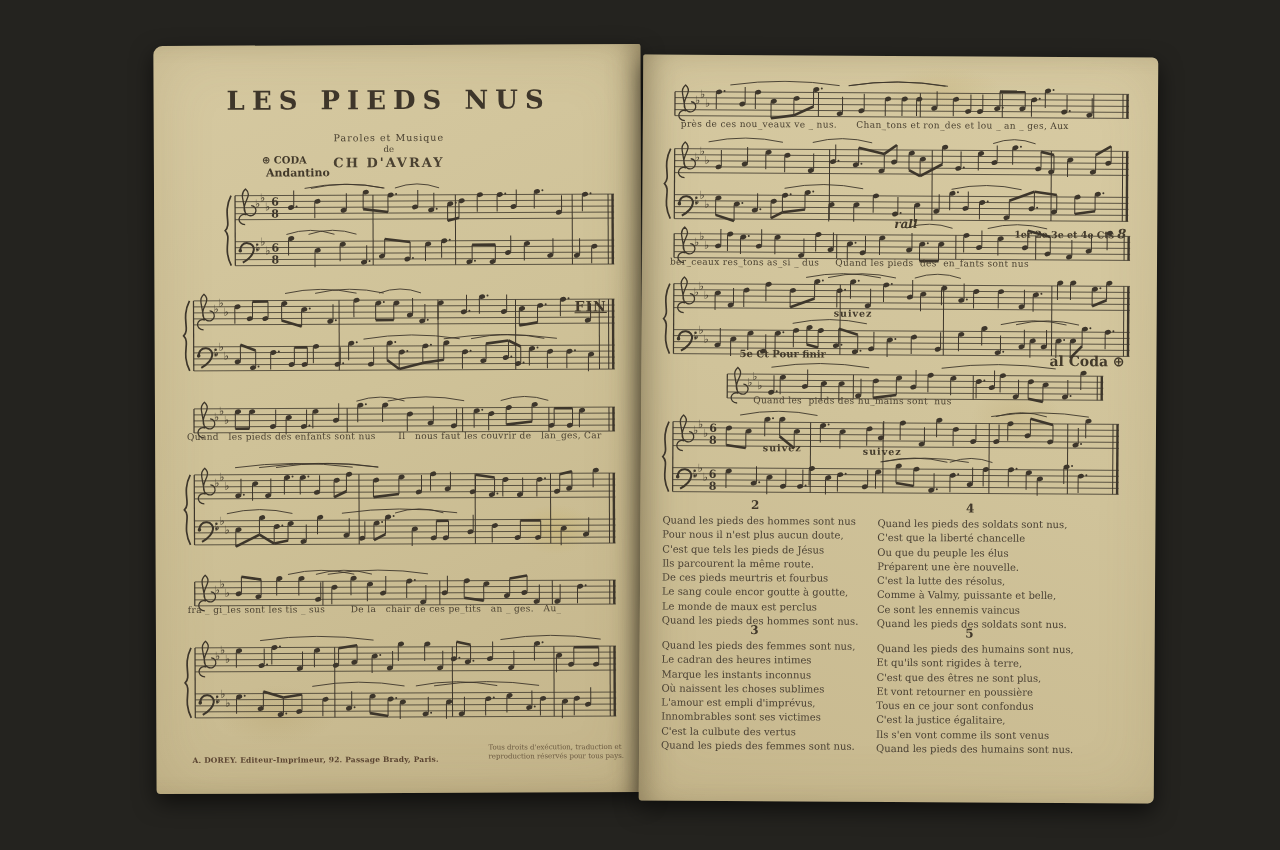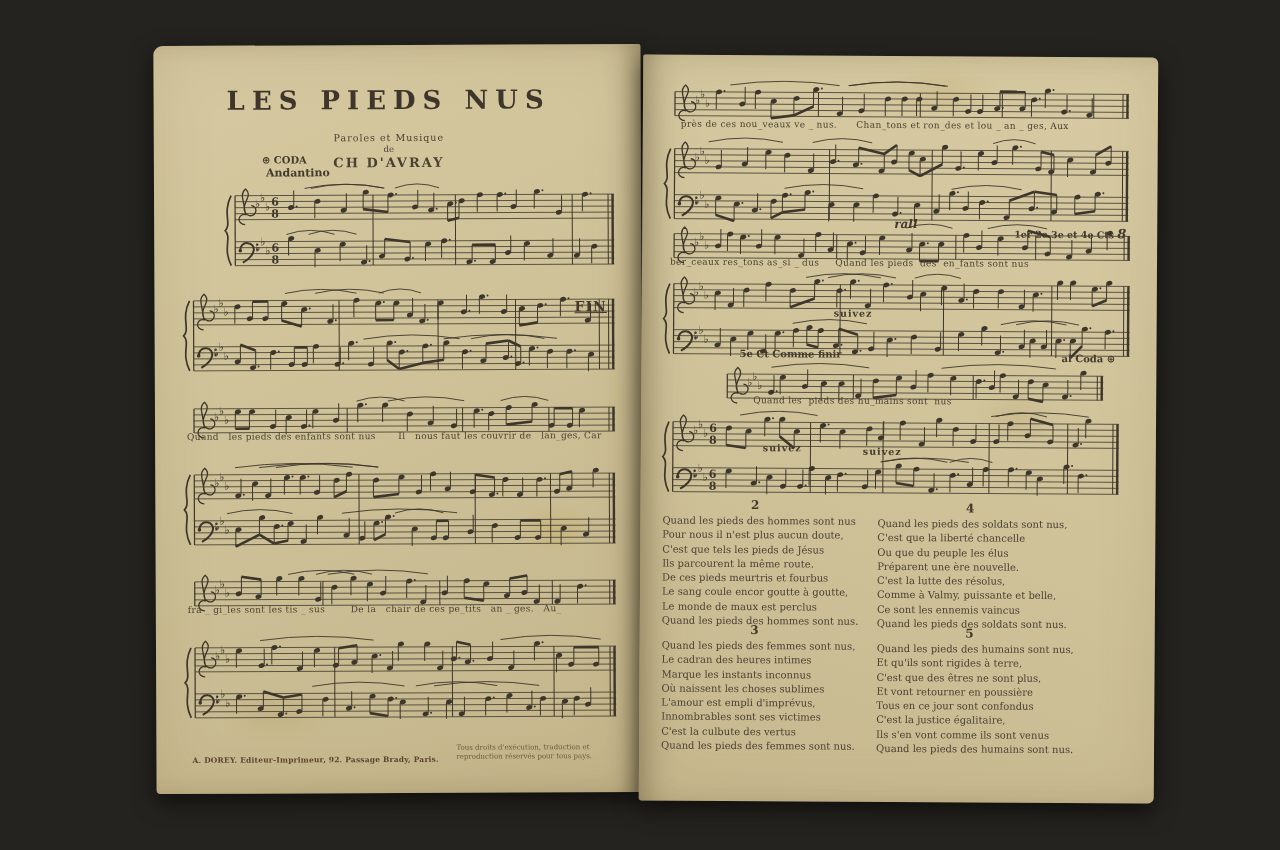--- a/index.html
+++ b/index.html
@@ -23,21 +23,21 @@
   .credit.l1{top:87px;font-size:9.5px;letter-spacing:1px;}
   .credit.l2{top:99px;font-size:8.5px;}
   .credit.l3{top:110px;font-size:13px;font-weight:bold;letter-spacing:2px;}
   .mark{position:absolute;font-weight:bold;color:#433a2b;white-space:nowrap;}
   .sys{position:absolute;}
   .lyric{position:absolute;font-size:9px;letter-spacing:0.35px;white-space:pre;color:#4b4232;}
   .verse{position:absolute;width:206px;}
   .verse .vnum{text-align:center;width:90%;font-weight:bold;font-size:12px;color:#42392b;}
   .verse .vtext{margin-top:2px;font-size:10px;line-height:14.3px;white-space:pre-line;color:#4a4134;}
   .imprint{position:absolute;font-size:7.5px;font-weight:bold;letter-spacing:0.2px;color:#5a4431;}
-  .rights{position:absolute;font-size:7px;line-height:9px;white-space:pre-line;color:#6b5a41;}
+  .rights{position:absolute;font-size:7px;line-height:9px;white-space:pre-line;color:#6b5a41;margin-left:32px;}
   .sym{font-family:"DejaVu Sans",sans-serif;font-weight:bold;}
   .segno{font-style:italic;font-size:13px;}
 </style>
 </head>
 <body>
 
 <div class="scene">
 
   <div class="page page-left">
     <div class="stain" style="left:360px;top:460px;width:80px;height:50px;background:radial-gradient(closest-side,rgba(190,160,60,0.22),transparent);"></div>
@@ -1155,22 +1155,22 @@
           <line x1="410.7485596707819" y1="84" x2="422.5584362139918" y2="72" stroke="#3d362b" stroke-width="2.6"></line>
           <ellipse cx="448.2965706447188" cy="58" rx="3.1" ry="2.3" fill="#3d362b" transform="rotate(-18 448.2965706447188 58)"></ellipse>
           <line x1="445.59657064471884" y1="59" x2="445.59657064471884" y2="75" stroke="#3d362b" stroke-width="1"></line>
           <circle cx="453.7965706447188" cy="57" r="1" fill="#3d362b"></circle>
           <path d="M356.39238683127576,51 Q387.86958161865573,43 419.3467764060357,51" fill="none" stroke="#3d362b" stroke-width="0.9"></path>
           <path d="M341.1641975308642,51 Q374.0018175582991,43 406.8394375857339,51" fill="none" stroke="#3d362b" stroke-width="0.9"></path>
           <path d="M133.0224279835391,51 Q170.1422839506173,43 207.2621399176955,51" fill="none" stroke="#3d362b" stroke-width="0.9"></path>
         </svg></div>
     <div class="mark" style="left:192px;top:252px;font-size:9.5px;letter-spacing:1px;">suivez</div>
 
-    <div class="mark" style="left:98px;top:293px;font-size:10px;">5e Ct Comme finir</div>
-    <div class="mark" style="left:420px;top:296px;font-size:10px;"><span>al Coda</span> <span class="sym">⊕</span></div>
+    <div class="mark" style="left:98px;top:293px;font-size:10px;">5e Ct Pour finir</div>
+    <div class="mark" style="left:408px;top:296px;font-size:14px;"><span>al Coda</span> <span class="sym">⊕</span></div>
     <div class="sys vocal" style="left:72px;top:307px;width:392px;height:46px;"><svg width="392" height="46" viewBox="0 0 392 46">
           <line x1="14" y1="12" x2="390" y2="12" stroke="#4d4638" stroke-width="0.9"></line>
           <line x1="14" y1="18" x2="390" y2="18" stroke="#4d4638" stroke-width="0.9"></line>
           <line x1="14" y1="24" x2="390" y2="24" stroke="#4d4638" stroke-width="0.9"></line>
           <line x1="14" y1="30" x2="390" y2="30" stroke="#4d4638" stroke-width="0.9"></line>
           <line x1="14" y1="36" x2="390" y2="36" stroke="#4d4638" stroke-width="0.9"></line>
           <line x1="14" y1="12" x2="14" y2="36" stroke="#3d362b" stroke-width="1.2"></line>
           <path d="M24,41 c-4,0 -6.5,-3 -6,-6 c0.5,-3 3.5,-5 6.5,-4 l-3,-17 c-0.6,-3.4 0.6,-6.6 3,-8.6 c2.4,2 3.4,5.2 2.2,8.2 l-2.6,6.4 c-2,5 -1,10 3,11.6 c3.4,1.4 7,-0.4 7.6,-3.8 c0.6,-3 -1.6,-5.8 -4.6,-5.8" fill="none" stroke="#3d362b" stroke-width="1.3"></path>
           <text x="34" y="24" font-size="11" fill="#3d362b" font-family="DejaVu Sans, sans-serif">♭</text>
           <text x="39" y="18" font-size="11" fill="#3d362b" font-family="DejaVu Sans, sans-serif">♭</text>

